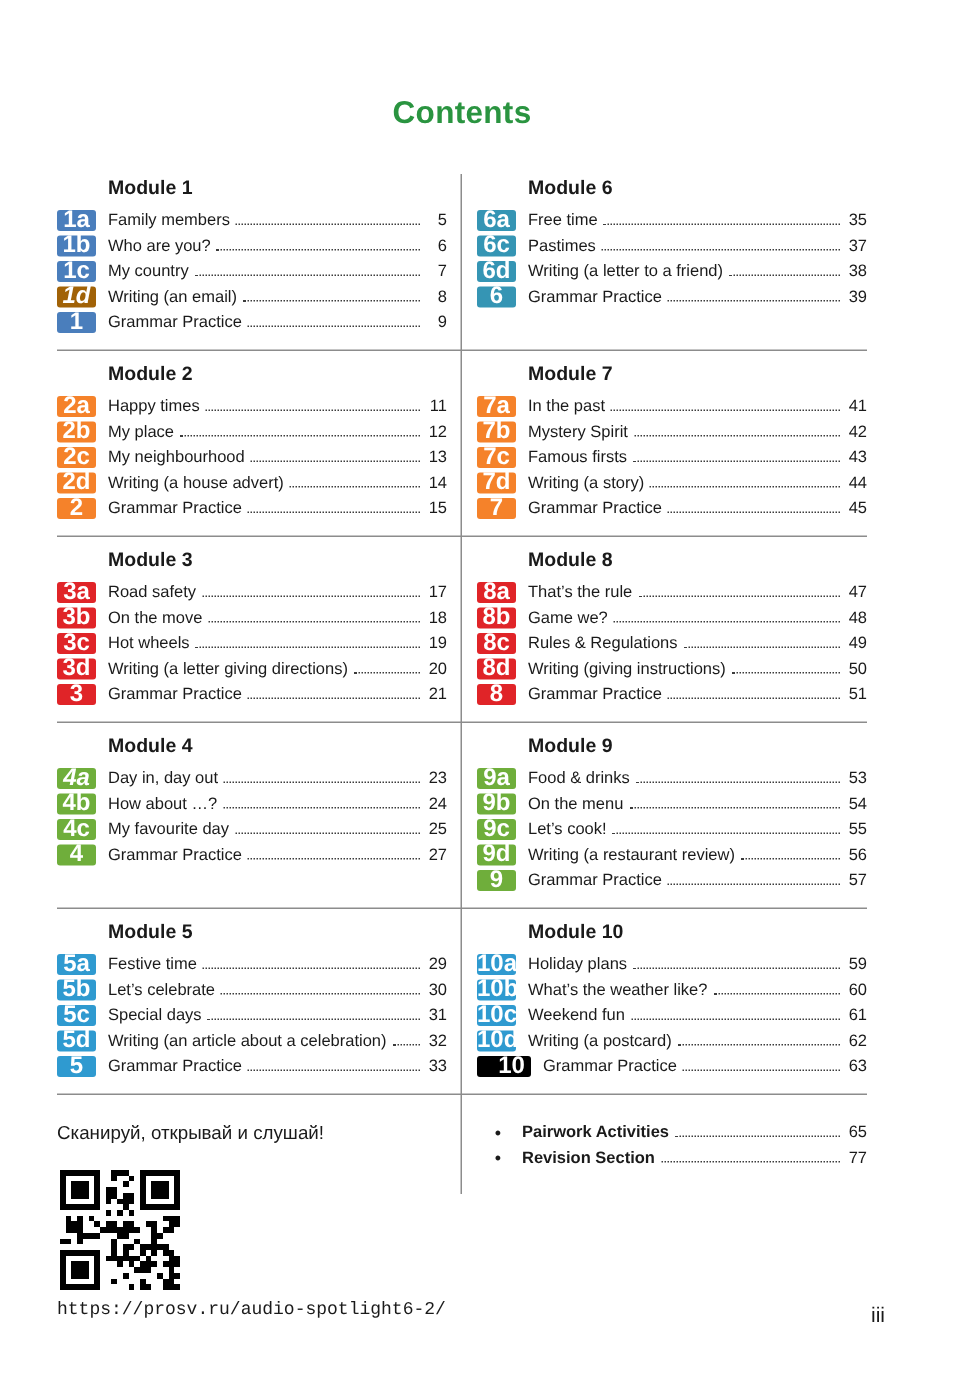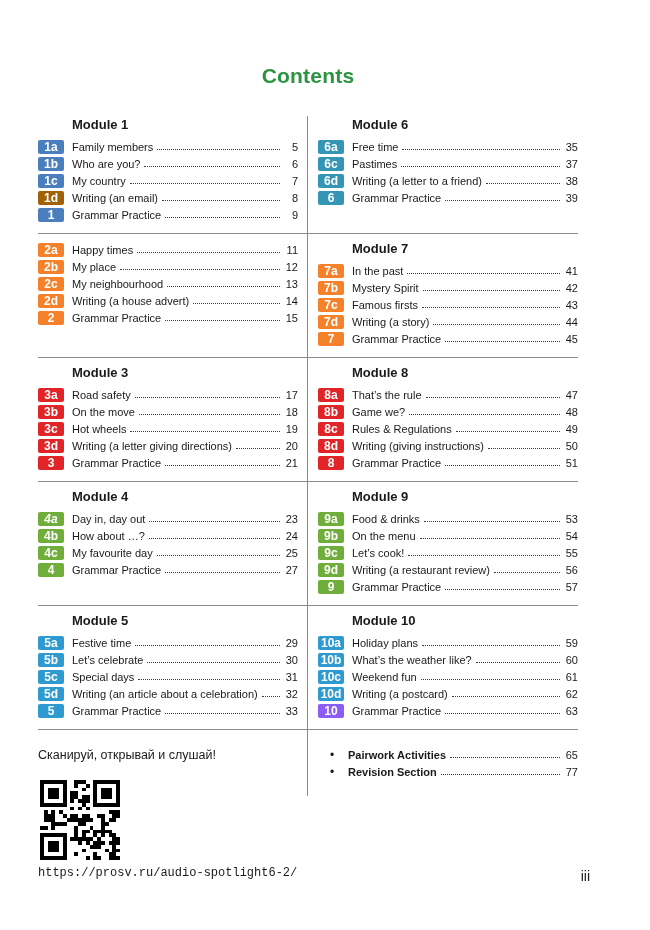--- a/index.html
+++ b/index.html
@@ -14,21 +14,21 @@
   .toc{position:absolute;left:38px;top:110px;width:540px;}
   .vline{position:absolute;left:269px;top:6px;width:1px;height:680px;background:#8c8c8c;}
   .band{
     display:grid;grid-template-columns:1fr 1fr;column-gap:20px;
     padding:7px 0 10px;border-bottom:1px solid #8c8c8c;
   }
   .mod-name{font-size:13px;line-height:15px;font-weight:700;margin:0 0 6px 34px;}
   .row{display:flex;align-items:center;height:17px;font-size:11px;}
   .badge{
     flex:none;width:26px;height:14px;line-height:14px;border-radius:2px;
-    color:#fff;font-weight:700;font-size:12px;text-align:center;margin-right:8px;
+    color:#fff;font-weight:700;font-size:16px;text-align:center;margin-right:8px;
   }
   .t{flex:none;white-space:nowrap;}
   .leader{flex:1;min-width:4px;border-bottom:1.6px dotted #3c3c3c;margin:0 4px;position:relative;top:3px;}
   .p{flex:none;text-align:right;min-width:14px;}
   .footer-band{display:grid;grid-template-columns:1fr 1fr;column-gap:20px;padding:16px 0 0;}
   .scan{font-size:12.5px;padding-top:2px;}
   .extra .t{font-weight:700;}
   .bullet{flex:none;width:12px;margin:0 10px 0 8px;text-align:center;font-size:12px;}
   .qr{position:absolute;left:40px;top:780px;width:80px;height:80px;}
   .url{position:absolute;left:38px;top:866px;font-family:"Liberation Mono",monospace;font-size:12px;}
@@ -58,21 +58,21 @@
               <span class="leader"></span>
               <span class="p">6</span>
             </div>
             <div class="row">
               <span class="badge" style="background: rgb(74, 126, 188);">1c</span>
               <span class="t">My country</span>
               <span class="leader"></span>
               <span class="p">7</span>
             </div>
             <div class="row">
-              <span class="badge" style="background: #a16207;">1d</span>
+              <span class="badge" style="background: #a16207; font-style: italic;">1d</span>
               <span class="t">Writing (an email)</span>
               <span class="leader"></span>
               <span class="p">8</span>
             </div>
             <div class="row">
               <span class="badge" style="background: rgb(74, 126, 188);">1</span>
               <span class="t">Grammar Practice</span>
               <span class="leader"></span>
               <span class="p">9</span>
             </div>
@@ -100,20 +100,21 @@
             <div class="row">
               <span class="badge" style="background: rgb(53, 149, 180);">6</span>
               <span class="t">Grammar Practice</span>
               <span class="leader"></span>
               <span class="p">39</span>
             </div>
           </div>
         </div>
         <div class="band">
           <div class="mod">
+            <div class="mod-name">Module 2</div>
             <div class="row">
               <span class="badge" style="background: rgb(245, 130, 42);">2a</span>
               <span class="t">Happy times</span>
               <span class="leader"></span>
               <span class="p">11</span>
             </div>
             <div class="row">
               <span class="badge" style="background: rgb(245, 130, 42);">2b</span>
               <span class="t">My place</span>
               <span class="leader"></span>
@@ -356,21 +357,21 @@
               <span class="leader"></span>
               <span class="p">61</span>
             </div>
             <div class="row">
               <span class="badge" style="background: rgb(47, 154, 208);">10d</span>
               <span class="t">Writing (a postcard)</span>
               <span class="leader"></span>
               <span class="p">62</span>
             </div>
             <div class="row">
-              <span class="badge" style="background: #8b5cf6;">10</span>
+              <span class="badge" style="background: #000000; padding-left: 10px;">10</span>
               <span class="t">Grammar Practice</span>
               <span class="leader"></span>
               <span class="p">63</span>
             </div>
           </div>
         </div>
       </div>
 
     <div class="footer-band">
       <div class="left-cell">

